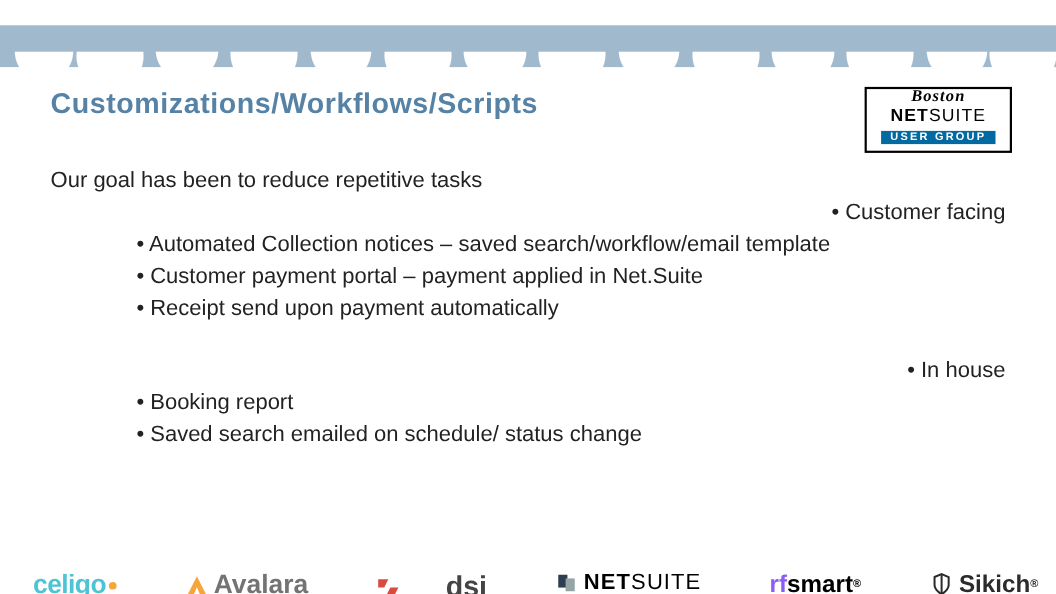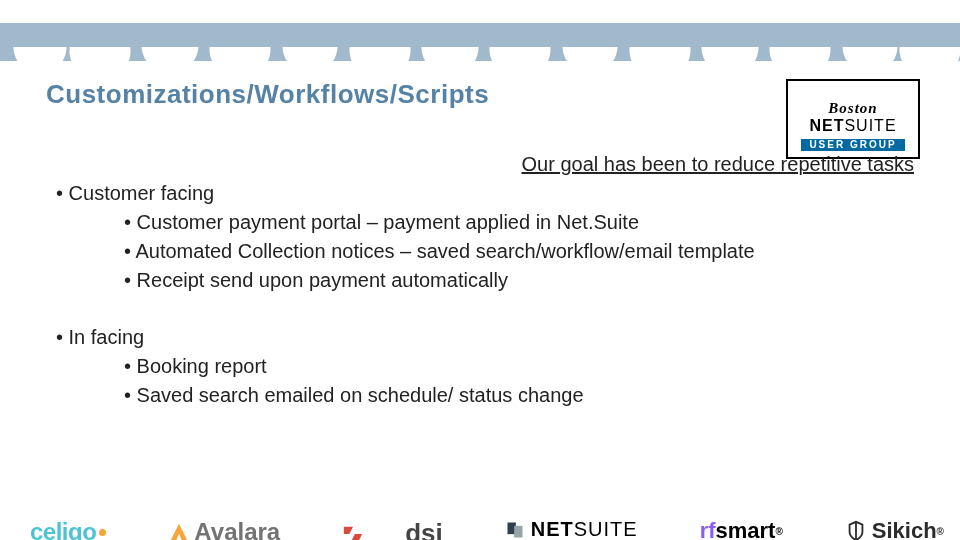--- a/index.html
+++ b/index.html
@@ -61,21 +61,21 @@
     color: #5682a5;
     font-size: 26px;
     font-weight: 600;
     letter-spacing: 0.5px;
   }
 
   
   .logo-box {
     border: 2px solid #000;
     background: #fff;
-    padding: 20px 10px 6px 10px;
+    padding: 0 10px 6px 10px;
     text-align: center;
     line-height: 1.05;
     min-width: 110px;
   }
   .logo-boston {
     font-family: Georgia, "Times New Roman", serif;
     font-style: italic;
     font-weight: bold;
     font-size: 15px;
     letter-spacing: 1px;
@@ -103,25 +103,25 @@
   .content {
     position: absolute;
     top: 128px;
     left: 46px;
     right: 46px;
     color: #222;
     font-size: 20px;
     line-height: 1.35;
   }
   .goal {
-    text-align: right;
-    text-decoration: underline;
+    text-align: left;
   }
   .level1 {
     margin: 2px 0 0 10px;
+    text-align: right;
   }
   .level2 {
     margin-left: 78px;
     margin-top: 2px;
   }
   .bullet::before {
     content: "• ";
   }
   .block2 { margin-top: 30px; }
 
@@ -188,26 +188,26 @@
         <span>NET</span><span class="light">SUITE</span>
       </div>
       <div class="logo-usergroup">USER GROUP</div>
     </div>
   </div>
 
   <div class="content">
     <div class="goal">Our goal has been to reduce repetitive tasks</div>
 
     <div class="level1 bullet">Customer facing</div>
+    <div class="level2 bullet">Automated Collection notices – saved search/workflow/email template</div>
     <div class="level2 bullet">Customer payment portal – payment applied in Net.Suite</div>
-    <div class="level2 bullet">Automated Collection notices – saved search/workflow/email template</div>
     <div class="level2 bullet">Receipt send upon payment automatically</div>
 
     <div class="block2">
-      <div class="level1 bullet">In facing</div>
+      <div class="level1 bullet">In house</div>
       <div class="level2 bullet">Booking report</div>
       <div class="level2 bullet">Saved search emailed on schedule/ status change</div>
     </div>
   </div>
 
   <div class="footer">
 
     <div class="celigo">
       <span>celigo</span>
         <span class="dot"></span>

